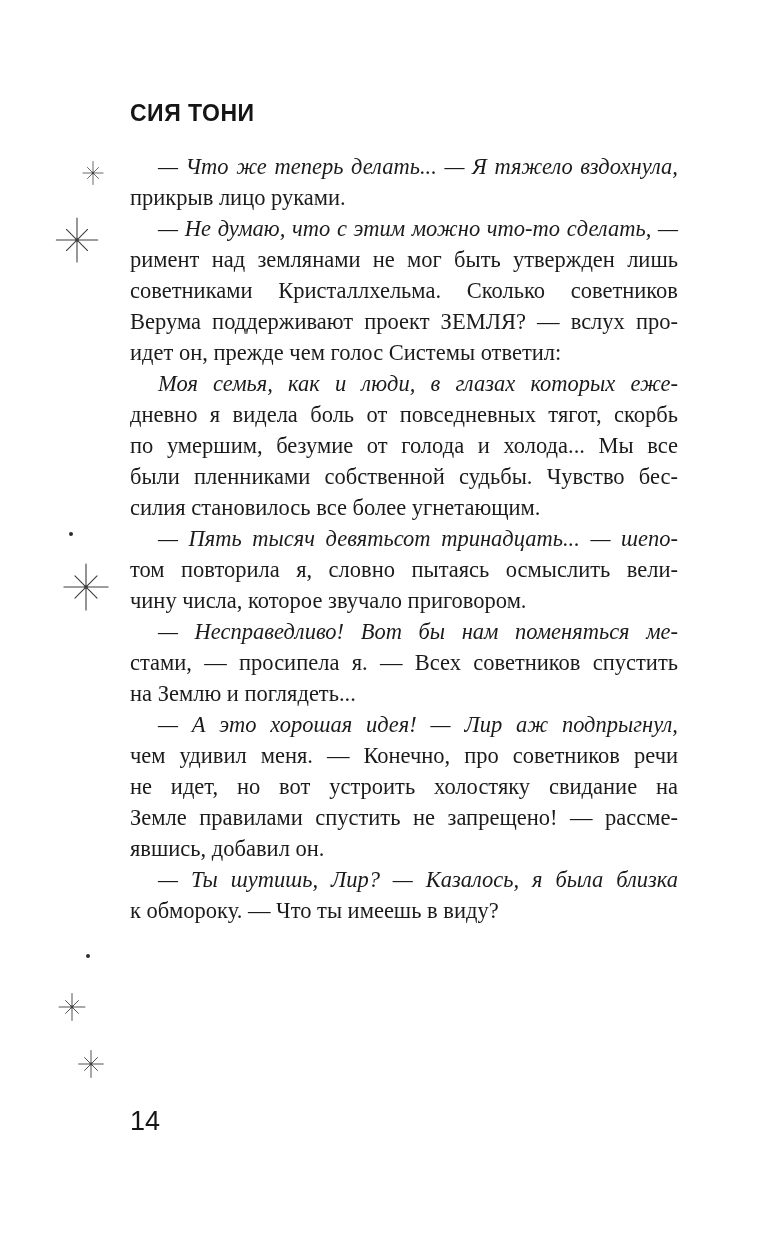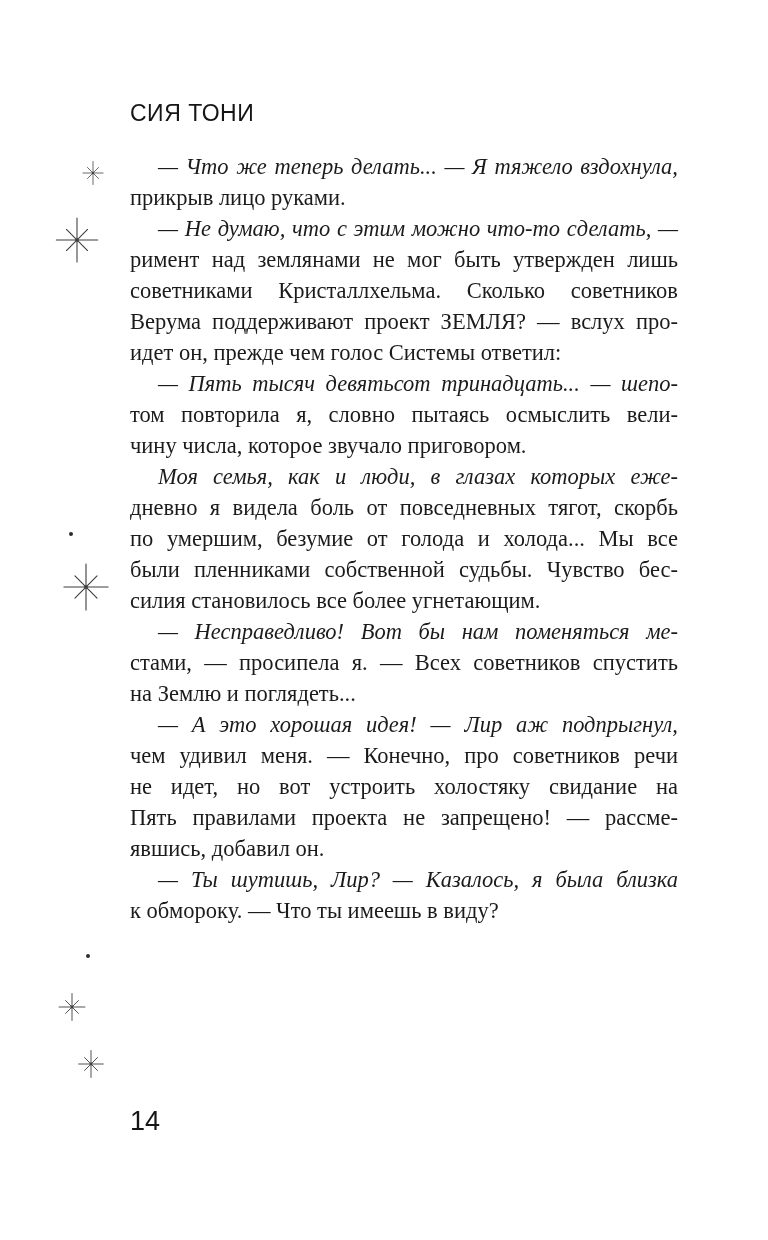--- a/index.html
+++ b/index.html
@@ -7,21 +7,21 @@
     position: relative;
     width: 768px; height: 1240px;
     margin: 0 auto;
     background: #ffffff;
     font-family: "Liberation Serif", serif;
     overflow: hidden;
   }
   .running-header {
     position: absolute; left: 130px; top: 100px;
     font-family: "Liberation Sans", sans-serif;
-    font-size: 23px; font-weight: 400;
+    font-size: 23px; font-weight: 700;
     letter-spacing: 0.5px; color: #151515;
   }
   .textblock {
     position: absolute; left: 130px; top: 151px; width: 548px;
     color: #1b1b1b; font-size: 22.5px;
   }
   .line {
     height: 31px; line-height: 31px;
     text-align: justify; text-align-last: justify;
     white-space: nowrap;
@@ -103,44 +103,44 @@
     <div class="para">
       <div class="line">— Не думаю, что с этим можно что-то сделать, —</div>
       <div class="line">римент над землянами не мог быть утвержден лишь</div>
       <div class="line">советниками Кристаллхельма. Сколько советников</div>
       <div class="line">Верума поддерживают проект ЗЕМЛЯ? — вслух про-</div>
       <div class="line">идет он, прежде чем голос Системы ответил:</div>
     </div>
 
 
     <div class="para">
-      <div class="line">— Пять тысяч девятьсот тринадцать... — шепо-</div>
-      <div class="line">том повторила я, словно пытаясь осмыслить вели-</div>
-      <div class="line">чину числа, которое звучало приговором.</div>
-    </div>
-
-    <div class="para">
       <div class="line">Моя семья, как и люди, в глазах которых еже-</div>
       <div class="line">дневно я видела боль от повседневных тягот, скорбь</div>
       <div class="line">по умершим, безумие от голода и холода... Мы все</div>
       <div class="line">были пленниками собственной судьбы. Чувство бес-</div>
       <div class="line">силия становилось все более угнетающим.</div>
+    </div>
+
+    <div class="para">
+      <div class="line">— Пять тысяч девятьсот тринадцать... — шепо-</div>
+      <div class="line">том повторила я, словно пытаясь осмыслить вели-</div>
+      <div class="line">чину числа, которое звучало приговором.</div>
     </div>
 
     <div class="para">
       <div class="line">— Несправедливо! Вот бы нам поменяться ме-</div>
       <div class="line">стами, — просипела я. — Всех советников спустить</div>
       <div class="line">на Землю и поглядеть...</div>
     </div>
 
     <div class="para">
       <div class="line">— А это хорошая идея! — Лир аж подпрыгнул,</div>
       <div class="line">чем удивил меня. — Конечно, про советников речи</div>
       <div class="line">не идет, но вот устроить холостяку свидание на</div>
-      <div class="line">Пять правилами проекта не запрещено! — рассме-</div>
+      <div class="line">Земле правилами спустить не запрещено! — рассме-</div>
       <div class="line">явшись, добавил он.</div>
     </div>
 
     <div class="para">
       <div class="line">— Ты шутишь, Лир? — Казалось, я была близка</div>
       <div class="line">к обмороку. — Что ты имеешь в виду?</div>
     </div>
 
   </div>
 

